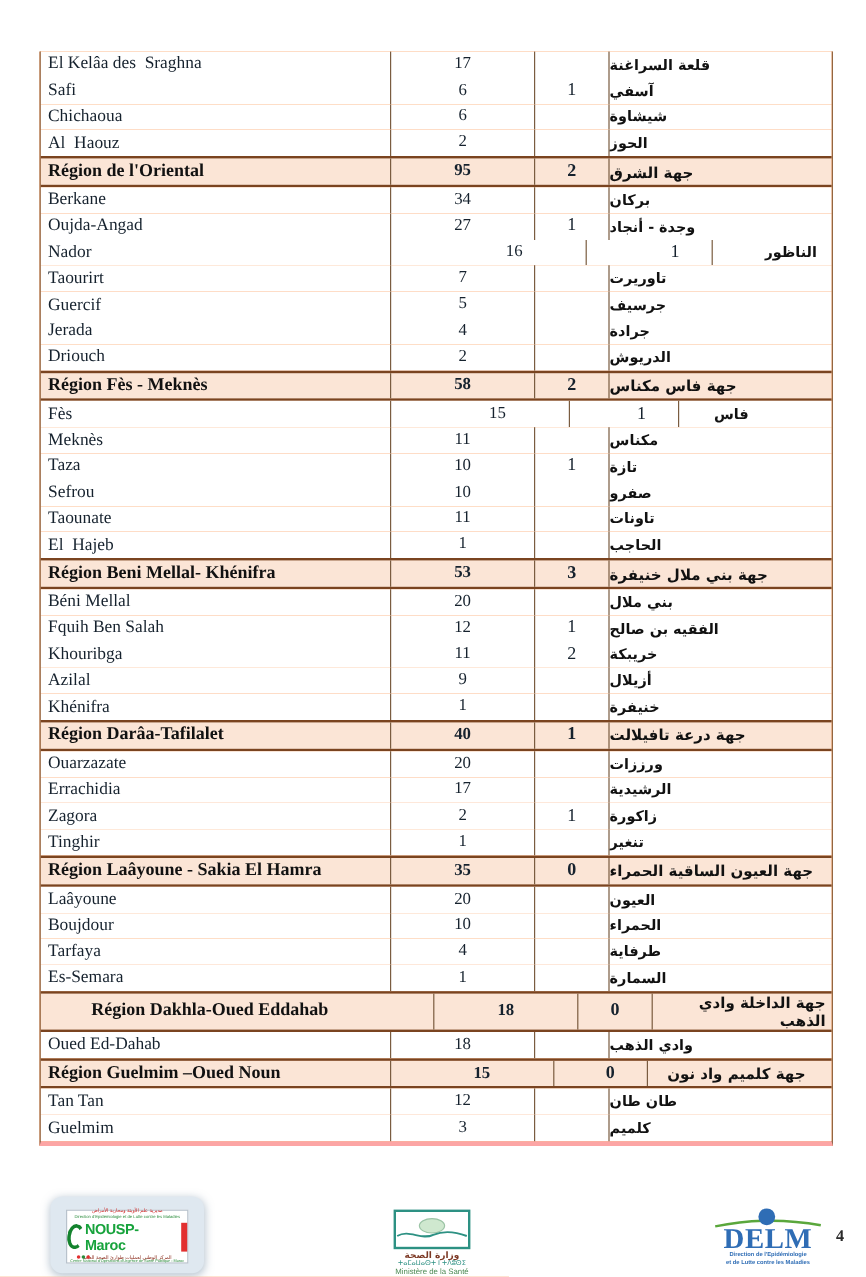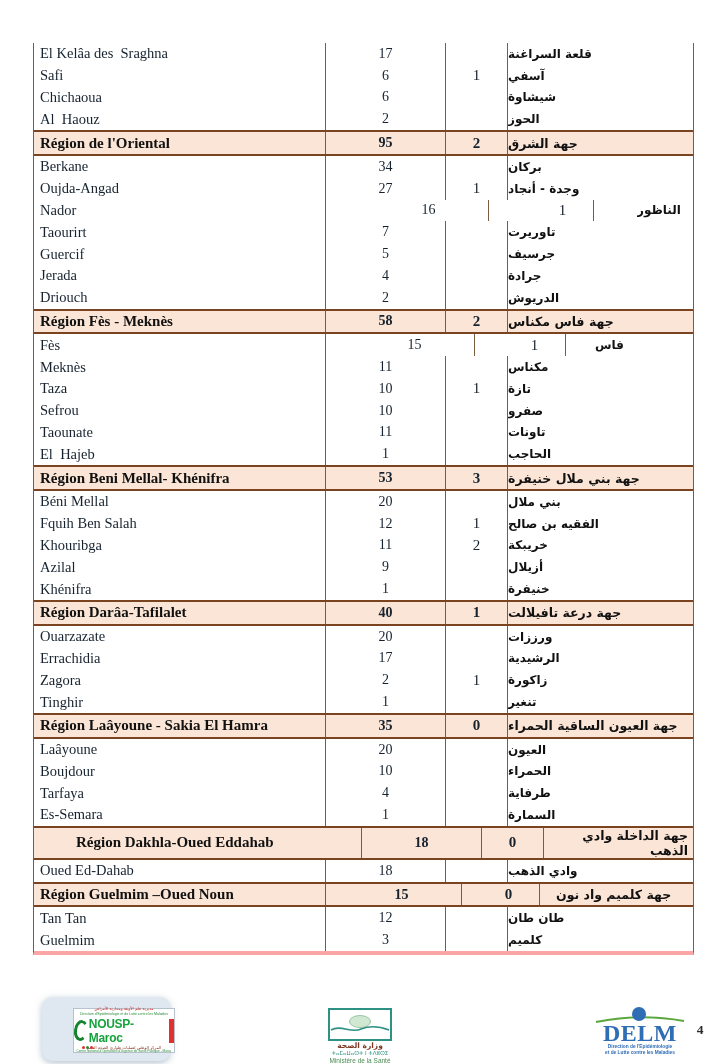--- a/index.html
+++ b/index.html
@@ -33,21 +33,21 @@
   .trow.region .c-num, .trow.region .c-dth { font-weight:bold; }
   .trow.region .c-ar  { font-size:12.5px; }
 
   
   .nousp-shadow {
     position:absolute; left:42px; top:997px; width:128px; height:64px;
     background:#dfe8f0; border-radius:10px;
     box-shadow:0 2px 7px rgba(110,135,160,.5);
   }
   .nousp-card {
-    position:absolute; left:73px; top:1008px; width:102px; height:45px;
+    position:absolute; left:55px; top:1008px; width:102px; height:45px;
     background:#fff; border:1px solid #b8c2cc; box-sizing:border-box;
     display:flex; flex-direction:column; align-items:center; justify-content:center;
   }
   .nousp-tiny { font-family:"DejaVu Sans", sans-serif; line-height:1.15; white-space:nowrap; }
   .nousp-t1 { font-size:4px; color:#cc2424; }
   .nousp-t2 { font-size:3.5px; color:#2a8c3c; font-family:"Liberation Sans", sans-serif; }
   .nousp-main { display:flex; align-items:center; margin:1px 0; }
   .c-arc { width:14px; height:21px; border:3.5px solid #14832e; border-radius:50%;
            border-right-color:transparent; box-sizing:border-box; transform:rotate(8deg); }
   .nousp-title { font-family:"Liberation Sans", sans-serif; font-weight:bold;

